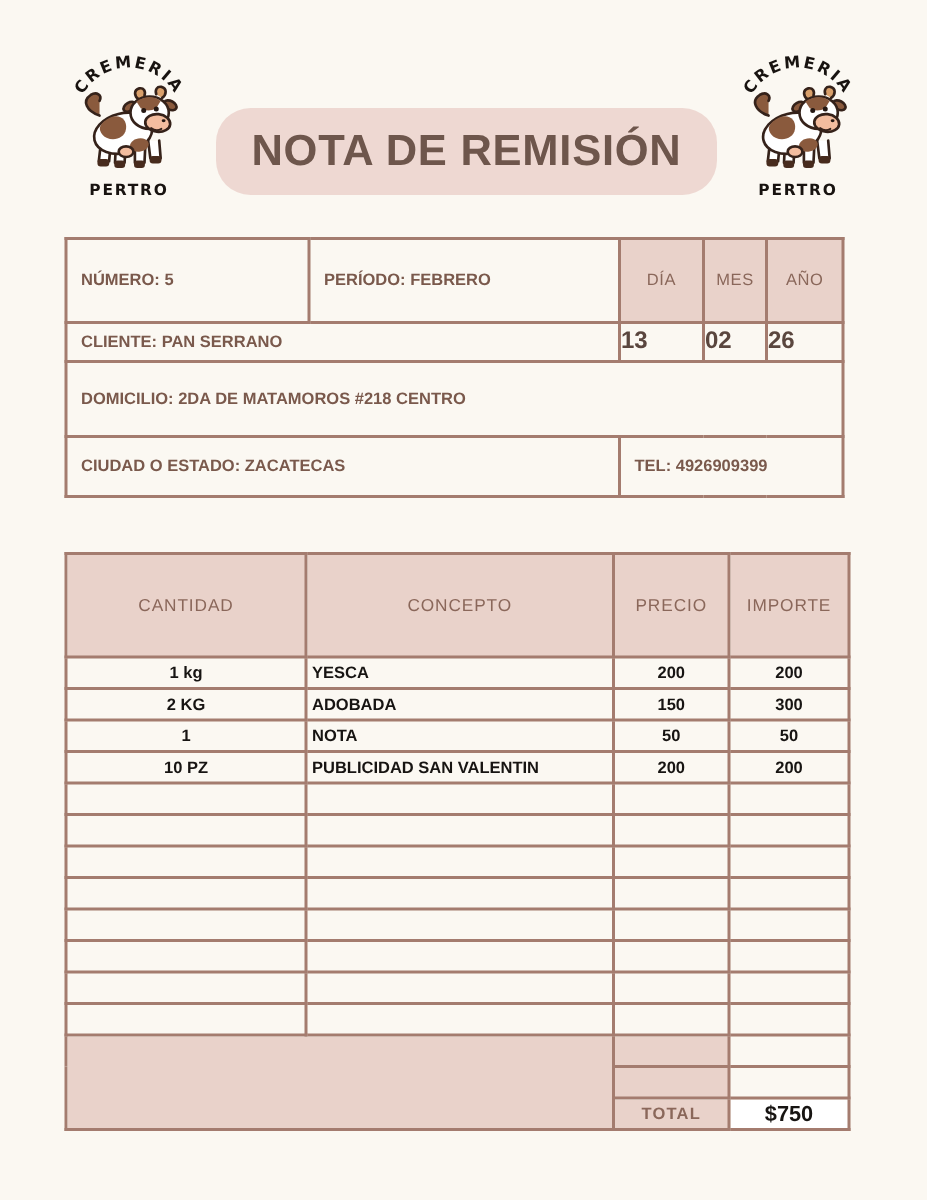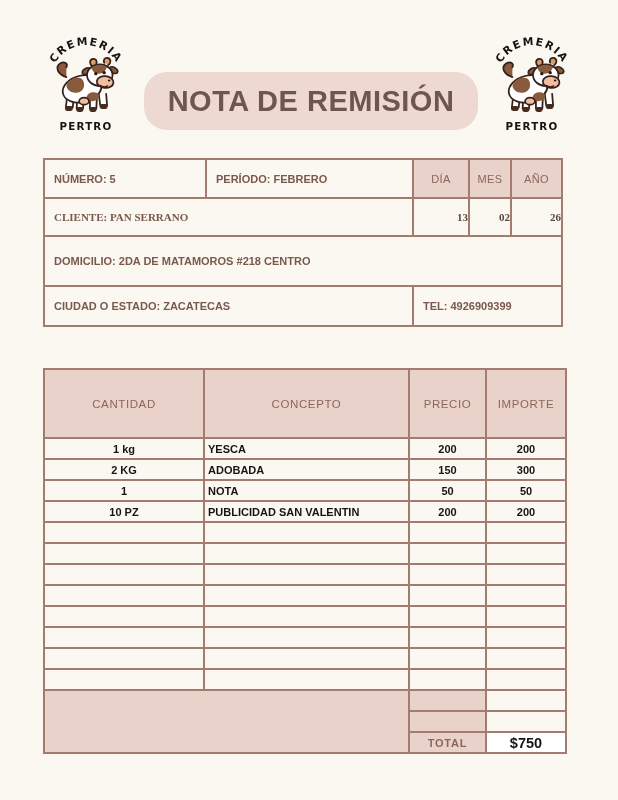--- a/index.html
+++ b/index.html
@@ -37,26 +37,26 @@
   .pink{background:var(--cell-pink);}
   .lbl{
     color:var(--brown-text);font-weight:bold;font-size:11px;
     padding-left:9px;text-align:left;vertical-align:middle;
   }
   .th{
     color:var(--header-text);font-weight:normal;font-size:11px;
     text-align:center;vertical-align:middle;letter-spacing:.4px;
   }
   .val{
-    color:#5a463e;font-weight:bold;font-size:11px;
-    text-align:right;vertical-align:middle;
+    color:#5a463e;font-weight:bold;font-size:16px;
+    text-align:left;vertical-align:middle;
   }
   .info{top:158px;width:518px;}
-  .info .r1 td{height:39px;}
-  .info .r2 td{height:38px;font-family:Liberation Serif, serif;}
+  .info .r1 td{height:56px;}
+  .info .r2 td{height:26px;}
   .info .r3 td{height:50px;}
   .info .r4 td{height:40px;}
   .items{top:368px;width:522px;}
   .items .hrow td{height:69px;font-size:11.5px;letter-spacing:.6px;}
   .items tbody td{height:21px;}
   .item{
     font-size:11px;font-weight:bold;color:var(--dark-text);
     text-align:center;vertical-align:middle;
   }
   .concepto{text-align:left;padding-left:3px;margin-left:33px;}

